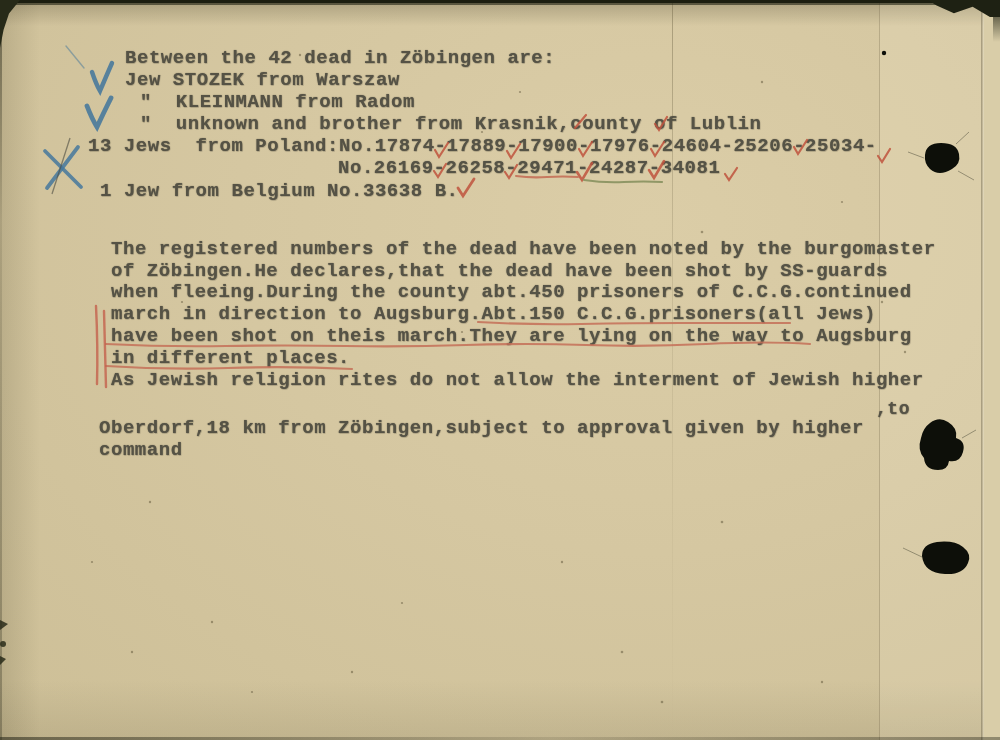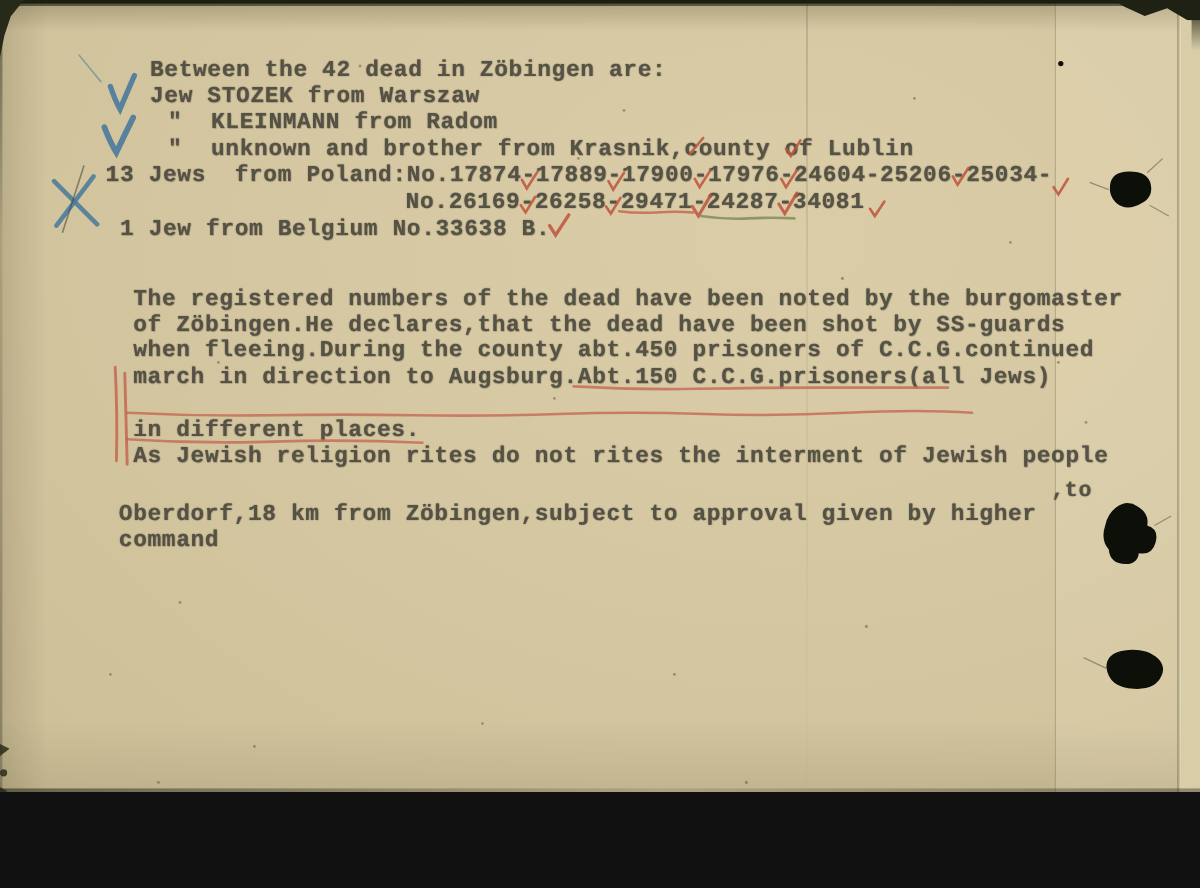--- a/index.html
+++ b/index.html
@@ -1,16 +1,16 @@
 <!DOCTYPE html>
 <html><head>
 <meta charset="utf-8">
 <style>
   html,body{margin:0;padding:0;background:#111;}
-  .page{position:relative;width:1000px;height:660px;overflow:hidden;
+  .page{position:relative;width:1000px;height:740px;overflow:hidden;
         background:
           radial-gradient(ellipse at 65% 30%, #dbcda7 0%, #d5c7a1 45%, #cdbf97 100%);
         font-family:"Liberation Mono","DejaVu Sans Mono",monospace;}
   
   .shade-top{position:absolute;left:0;top:0;right:0;height:26px;
         background:linear-gradient(180deg,rgba(70,65,42,.30),rgba(70,65,42,0));}
   .shade-bottom{position:absolute;left:0;bottom:0;right:0;height:60px;
         background:linear-gradient(0deg,rgba(95,88,60,.14),rgba(95,88,60,0));}
   .shade-left{position:absolute;left:0;top:0;bottom:0;width:40px;
         background:linear-gradient(90deg,rgba(80,74,48,.18),rgba(80,74,48,0));}
@@ -76,22 +76,23 @@
   <div class="typed l1">Jew STOZEK from Warszaw</div>
   <div class="typed l2">"  KLEINMANN from Radom</div>
   <div class="typed l3">"  unknown and brother from Krasnik,county of Lublin</div>
   <div class="typed l4">13 Jews  from Poland:No.17874-17889-17900-17976-24604-25206-25034-</div>
   <div class="typed l5">No.26169-26258-29471-24287-34081</div>
   <div class="typed l6">1 Jew from Belgium No.33638 B.</div>
   <div class="typed l8">of Zöbingen.He declares,that the dead have been shot by SS-guards</div>
   <div class="typed l7">The registered numbers of the dead have been noted by the burgomaster</div>
   <div class="typed l9">when fleeing.During the county abt.450 prisoners of C.C.G.continued</div>
   <div class="typed l10">march in direction to Augsburg.Abt.150 C.C.G.prisoners(all Jews)</div>
+  <div class="typed l11">have been shot on theis march.They are lying on the way to Augsburg</div>
   <div class="typed l12">in different places.</div>
-  <div class="typed l13">As Jewish religion rites do not rites the interment of Jewish people</div>
+  <div class="typed l13">As Jewish religion rites do not allow the interment of Jewish higher</div>
   <div class="typed l15">Oberdorf,18 km from Zöbingen,subject to approval given by higher</div>
   <div class="typed l16">command</div>
   <div class="typed lsub">,to</div>
 
   <svg class="marks" viewBox="0 0 1000 740" xmlns="http://www.w3.org/2000/svg">
 
     <g stroke="#46789c" fill="none" stroke-linecap="round">
       <path d="M66,46 L84,68" stroke-width="1.4" opacity="0.5"></path>
       <path d="M92,72 q4,12 8,19 q5,-12 12,-28" stroke-width="4.4" opacity="0.88"></path>
       <path d="M87,106 q5,13 10,21 q6,-13 14,-29" stroke-width="4.8" opacity="0.88"></path>

